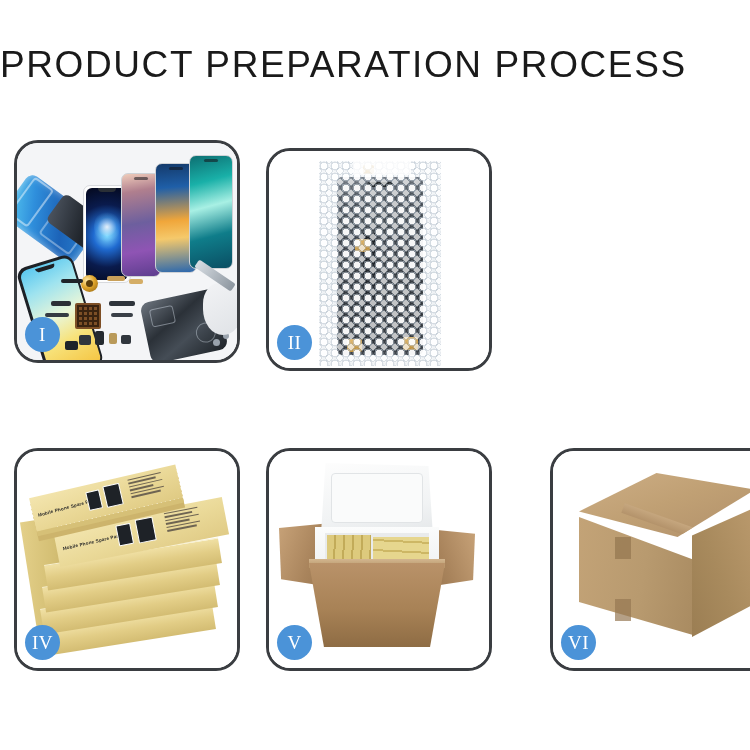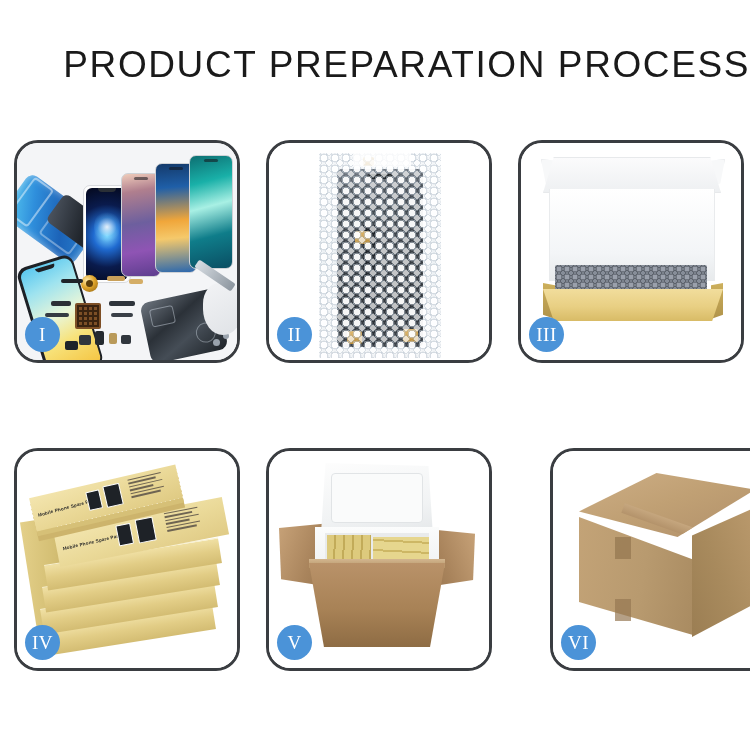--- a/index.html
+++ b/index.html
@@ -12,21 +12,21 @@
   #page {
     position: relative;
     width: 750px; height: 750px;
     background: #ffffff;
   }
 
   
   .header { position: absolute; left: 0; top: 0; width: 750px; height: 120px; }
   .title {
     position: absolute; left: 0; top: 44px; width: 750px;
-    text-align: right;
+    text-align: left;
     font-size: 37px;
     letter-spacing: 1.6px;
     color: #1a1a1a;
     font-weight: 400;
     white-space: nowrap;
   }
   .subtitle {
     position: absolute; left: 0; top: 88px; width: 750px;
     text-align: center;
     font-size: 16.5px;
@@ -42,21 +42,21 @@
   }
   .panel {
     position: absolute;
     width: 226px; height: 223px;
     border: 3.5px solid #3a3d41;
     border-radius: 24px;
     background: #ffffff;
     overflow: hidden;
   }
   .p1 { left: 0px;   top: 0px; }
-  .p2 { left: 252px; top: 0px; }
+  .p2 { left: 252px; top: 8px; }
   .p3 { left: 504px; top: 0px; }
   .p4 { left: 0px;   top: 308px; }
   .p5 { left: 252px; top: 308px; }
   .p6 { left: 504px; top: 308px; margin-left: 32px; }
 
   .stage { position: absolute; inset: 0; }
 
   
   .badge {
     position: absolute; left: 8px; bottom: 8px;
@@ -467,33 +467,20 @@
           <div class="conn c2"></div>
           <div class="conn c3"></div>
           <div class="conn c4"></div>
           <div class="bwrap"></div>
           <div class="tape"></div>
         </div>
       </div>
       <div class="badge">II</div>
     </div>
 
-    <div class="panel p3">
-      <div class="stage">
-        <div class="bx3lidflapL"></div>
-        <div class="bx3lidflapR"></div>
-        <div class="bx3lidback"></div>
-        <div class="bx3inner"></div>
-        <div class="bx3foam"></div>
-        <div class="bx3leftcap"></div>
-        <div class="bx3rightcap"></div>
-        <div class="bx3front"></div>
-      </div>
-      <div class="badge">III</div>
-    </div>
 
     <div class="panel p4">
       <div class="stage">
         <div class="stack">
           <div class="sideblock"></div>
           <div class="layer L4"></div>
           <div class="layer L3"></div>
           <div class="layer L2"></div>
           <div class="layer L1"></div>
 

